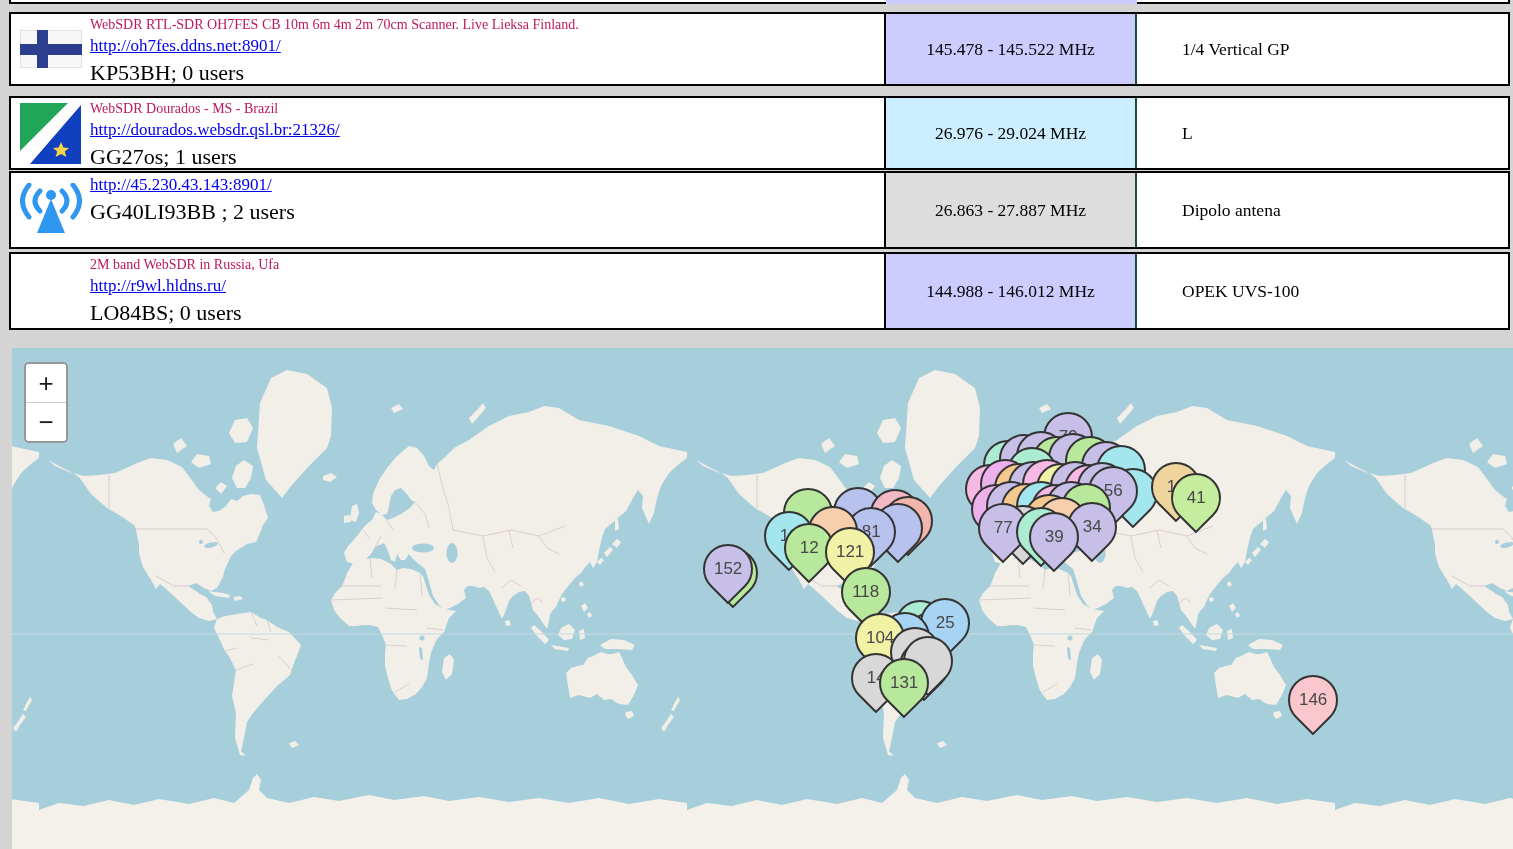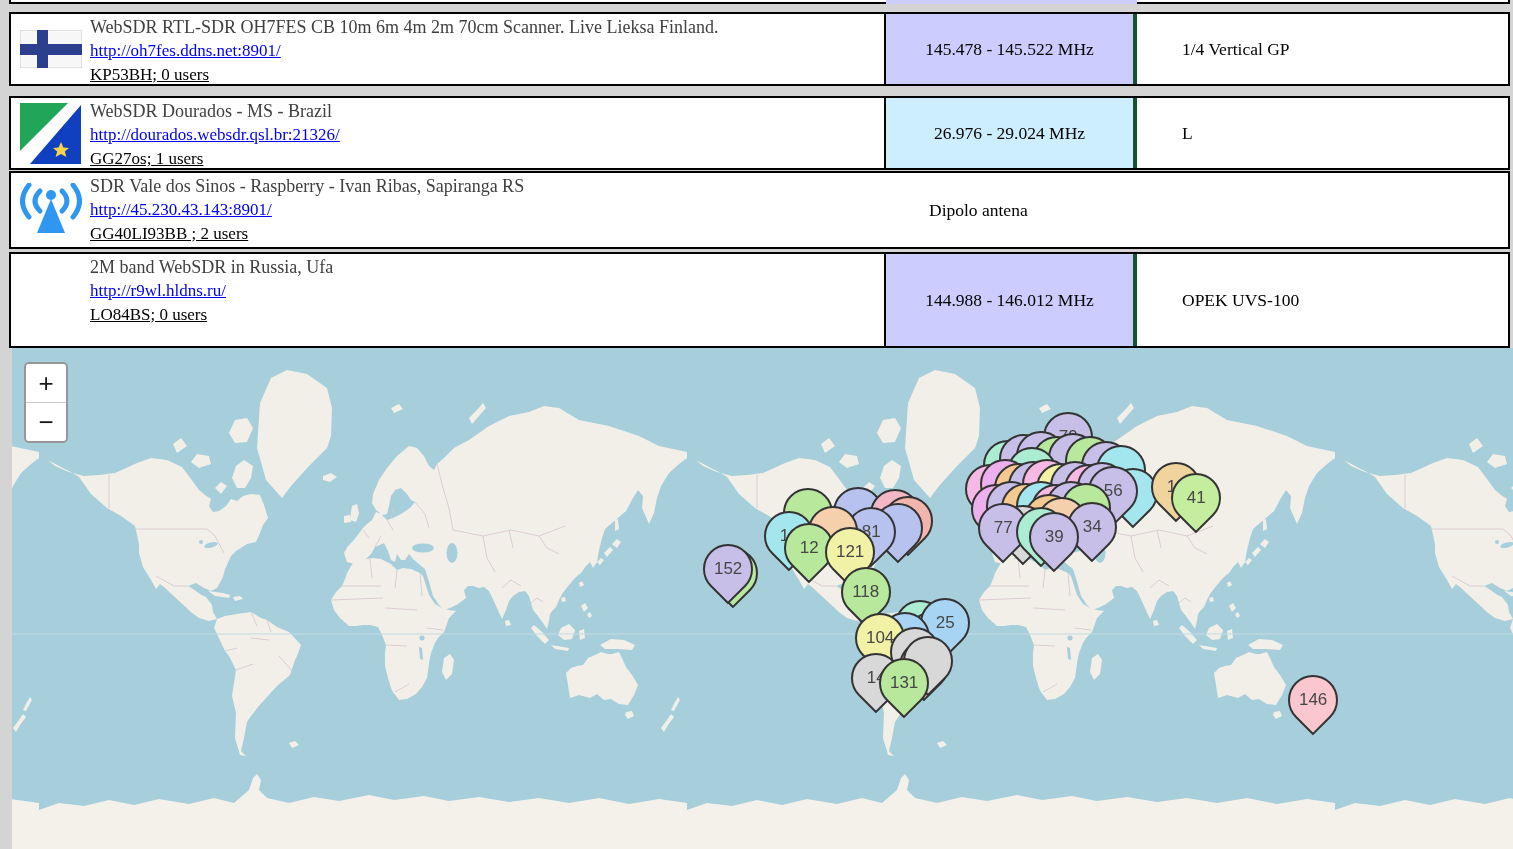--- a/index.html
+++ b/index.html
@@ -14,29 +14,29 @@
     border-bottom:2px solid #000;box-sizing:border-box;
   }
   .partial-freq{position:absolute;left:875px;top:0;width:251px;height:4px;}
   .rcv-row{
     position:absolute;left:9px;width:1501px;box-sizing:border-box;
     background:#fff;border:2px solid #000;display:flex;align-items:stretch;
   }
   .r1{top:12px;height:74px;}
   .r2{top:96px;height:74px;}
   .r3{top:171px;height:78px;}
-  .r4{top:252px;height:96px;}
+  .r4{top:252px;height:78px;}
   .icon-cell{width:79px;display:flex;align-items:center;justify-content:center;flex:none;}
   .desc-cell{width:794px;flex:none;padding-top:2px;overflow:hidden;}
-  .desc-title{font-size:18px;color:#404040;margin:1px 0 3px 0;white-space:nowrap;}
+  .desc-title{font-size:14px;color:#be185d;margin:1px 0 3px 0;white-space:nowrap;}
   .desc-url{font-size:17px;color:#0000ee;text-decoration:underline;display:inline-block;margin:0 0 4px 0;cursor:pointer;}
-  .desc-info{font-size:17px;color:#000;margin:0;text-decoration:underline;}
+  .desc-info{font-size:22px;color:#000;margin:0;}
   .freq-cell{
     width:253px;flex:none;box-sizing:border-box;
-    border-left:2px solid #000;border-right:4px solid #14532d;
+    border-left:2px solid #000;border-right:2px solid #14532d;
     display:flex;align-items:center;justify-content:center;
     font-size:17.5px;color:#000;
   }
   .ant-cell{flex:1;display:flex;align-items:center;padding-left:11px;font-size:17.5px;color:#000;margin-left:34px;}
   
   .map{
     position:absolute;left:12px;top:348px;width:1501px;height:501px;
     background:#a7cedb;overflow:hidden;
   }
   .map svg.world{position:absolute;left:0;top:0;}
@@ -111,24 +111,24 @@
     <svg width="62" height="54" viewBox="0 0 62 54">
       <circle cx="31" cy="12" r="5" fill="#2f97f0"></circle>
       <polygon points="31,16 17,50 45,50" fill="#2f97f0"></polygon>
       <path d="M20,8 Q10,18 20,28" fill="none" stroke="#2f97f0" stroke-width="5" stroke-linecap="round"></path>
       <path d="M9,2 Q-4,18 9,34" fill="none" stroke="#2f97f0" stroke-width="5" stroke-linecap="round"></path>
       <path d="M42,8 Q52,18 42,28" fill="none" stroke="#2f97f0" stroke-width="5" stroke-linecap="round"></path>
       <path d="M53,2 Q66,18 53,34" fill="none" stroke="#2f97f0" stroke-width="5" stroke-linecap="round"></path>
     </svg>
   </div>
   <div class="desc-cell">
-    <div class="desc-title">SDR Vale dos Sinos - Raspberry - Ivan Ribas, Sapiranga RS</div>
     <a class="desc-url">http://45.230.43.143:8901/</a>
     <div class="desc-info">GG40LI93BB ; 2 users</div>
   </div>
+  <div class="freq-cell" style="background: rgb(221, 221, 221);">26.863 - 27.887 MHz</div>
   <div class="ant-cell">Dipolo antena</div>
 </div>
 
 <div class="rcv-row r4">
   <div class="icon-cell"></div>
   <div class="desc-cell">
     <div class="desc-title">2M band WebSDR in Russia, Ufa</div>
     <a class="desc-url">http://r9wl.hldns.ru/</a>
     <div class="desc-info">LO84BS; 0 users</div>
   </div>

